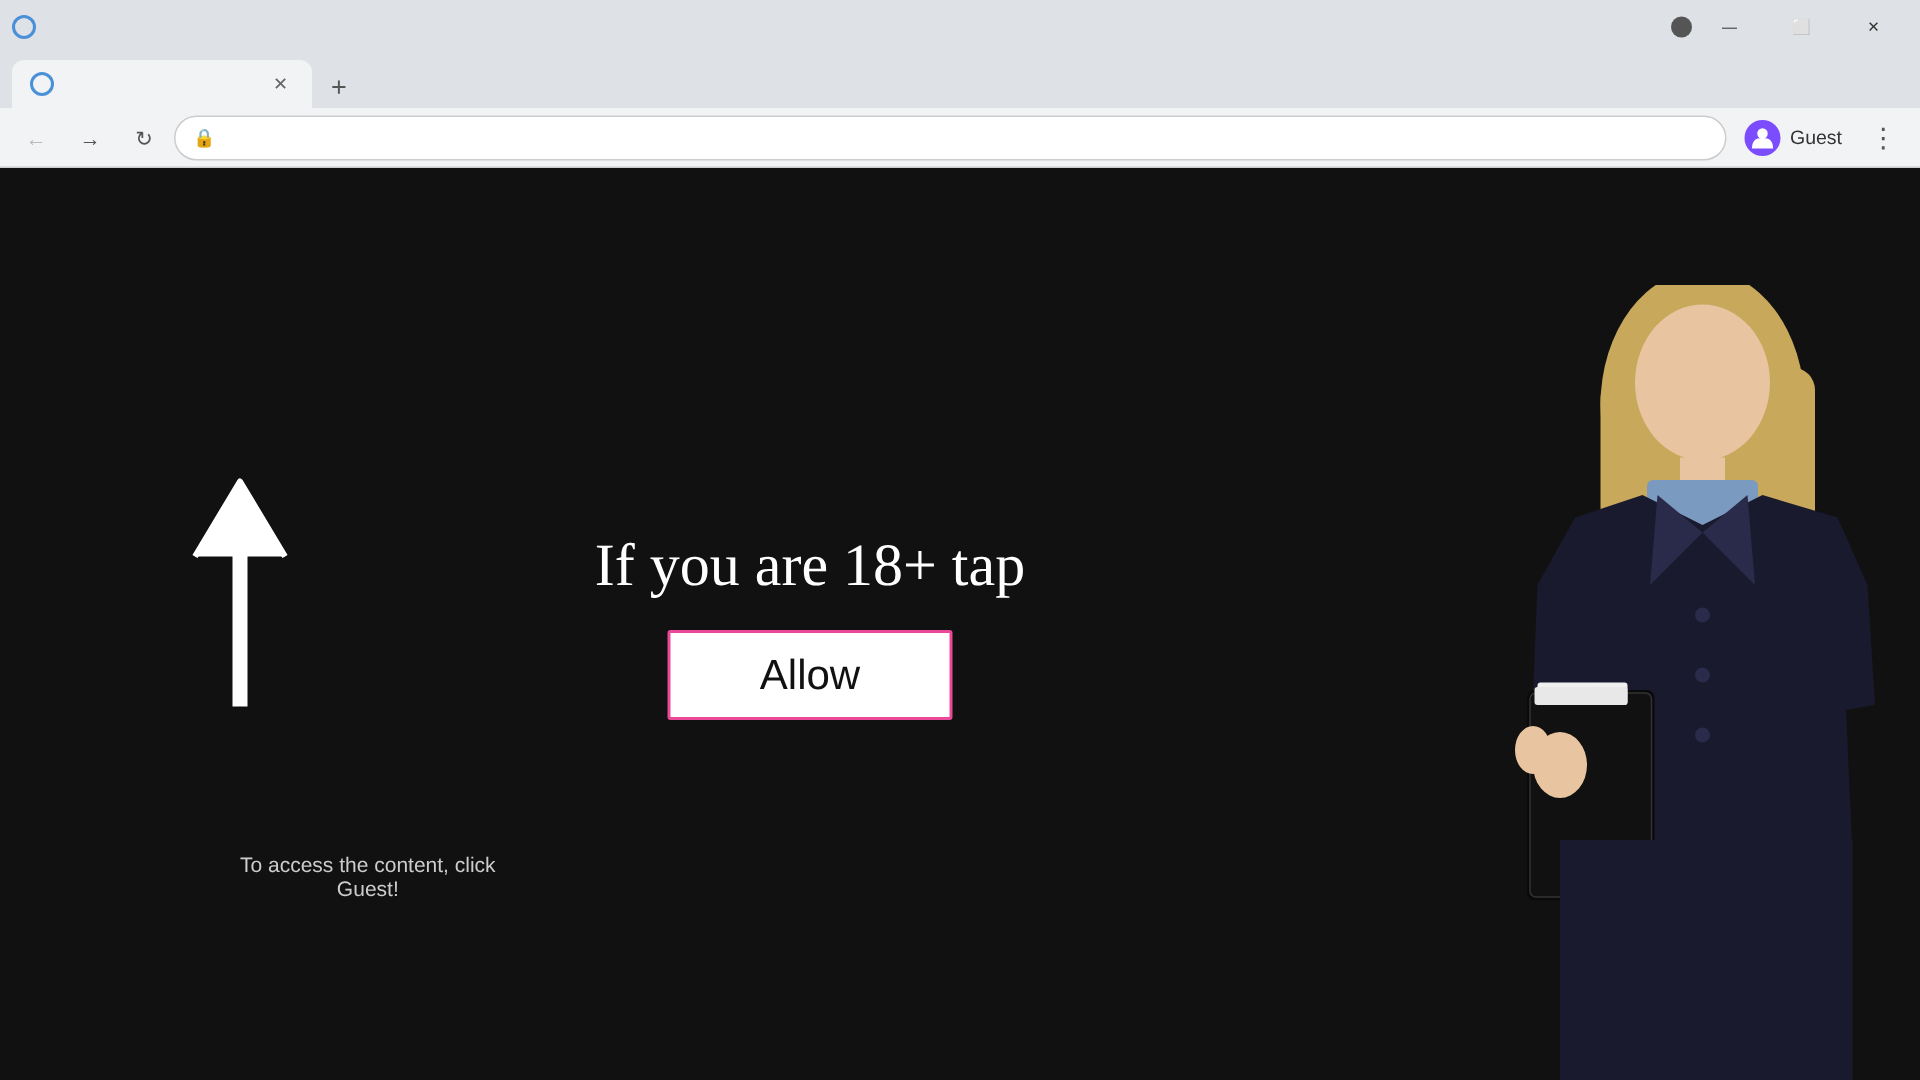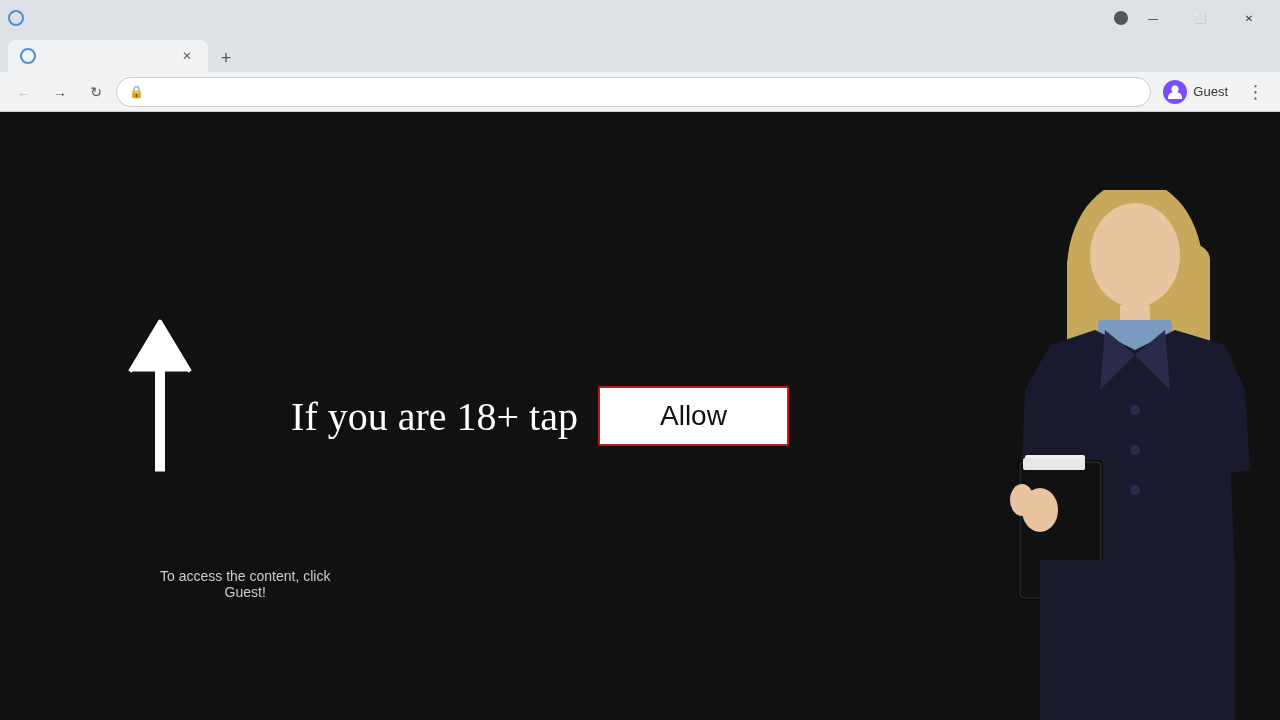--- a/index.html
+++ b/index.html
@@ -225,40 +225,40 @@
       height: 100%;
       background: #111;
       display: flex;
       align-items: center;
       justify-content: center;
       position: relative;
     }
 
     .main-area {
       display: flex;
-      flex-direction: row;
+      flex-direction: column;
       align-items: center;
       gap: 20px;
       position: relative;
       z-index: 2;
       margin-right: 200px;
     }
 
     .headline {
       font-size: 40px;
       color: white;
       font-weight: 400;
       text-align: center;
       font-family: Georgia, serif;
     }
 
     .allow-btn {
       padding: 12px 60px;
       background: white;
-      border: 2px solid #b91c1c;
+      border: 2px solid #ec4899;
       color: #111;
       font-size: 28px;
       font-weight: 400;
       cursor: pointer;
       border-radius: 2px;
     }
 
     .bottom-text {
       position: absolute;
       left: 160px;

